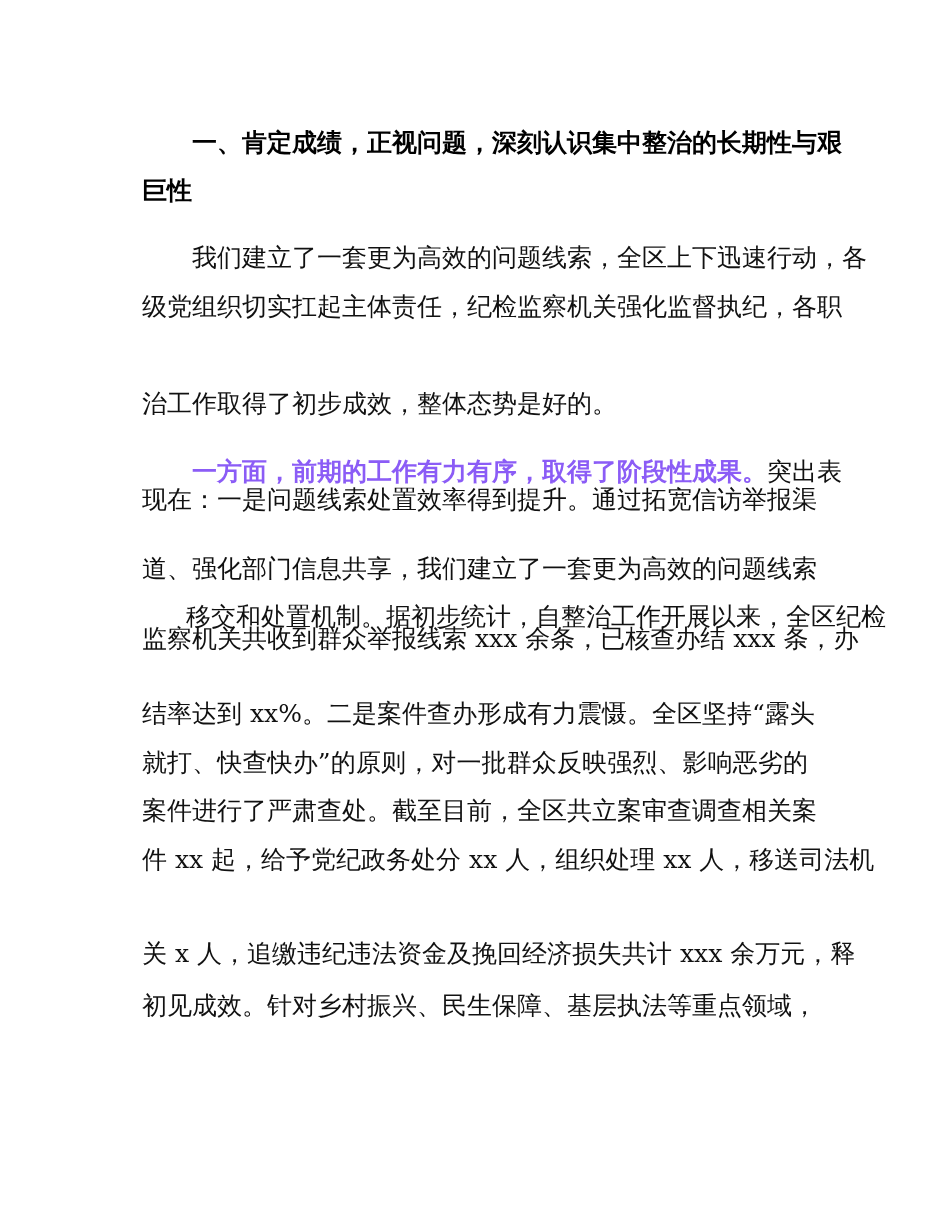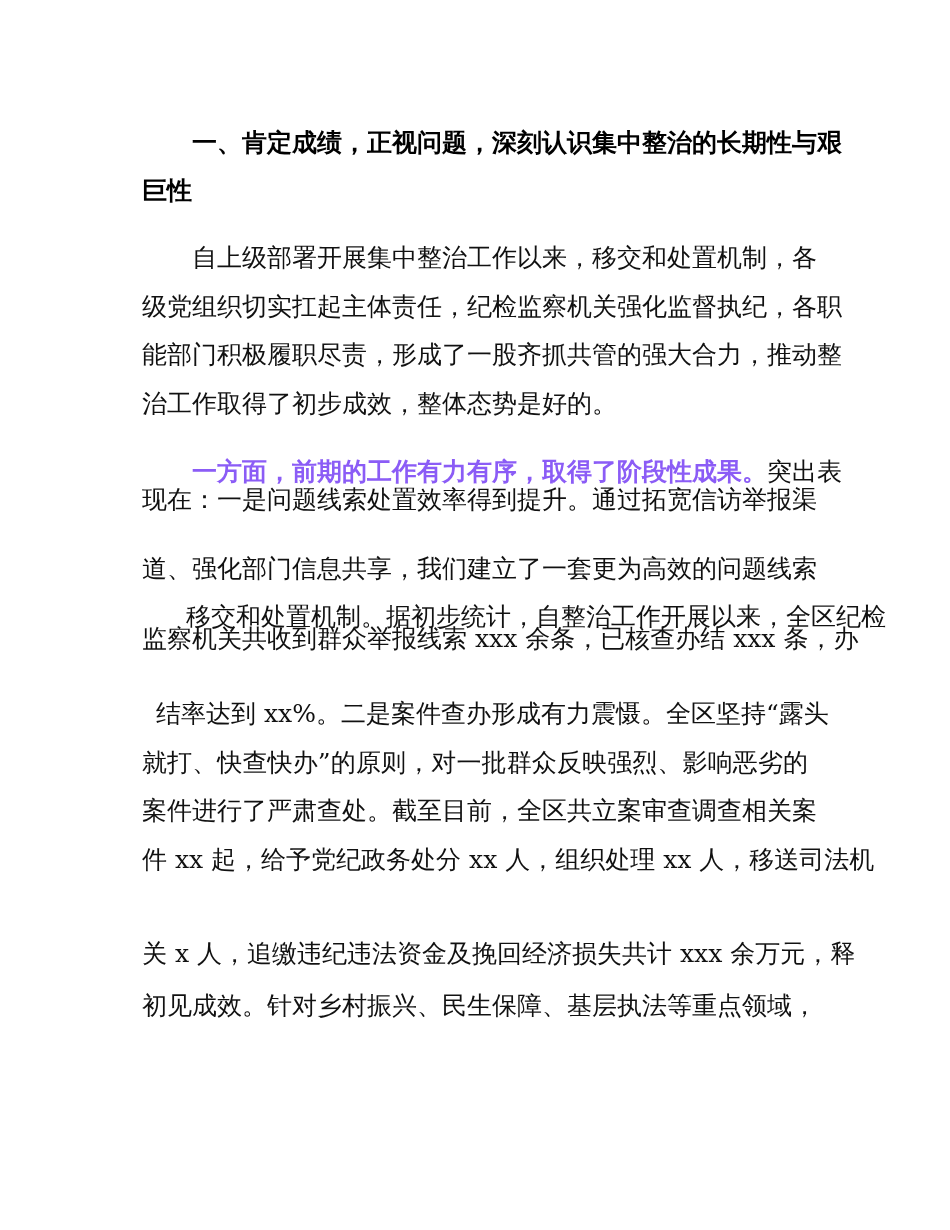--- a/index.html
+++ b/index.html
@@ -24,30 +24,29 @@
   .bold { font-family: "DejaVu Sans", "Liberation Sans", sans-serif; font-weight: bold; color: #8b5cf6; }
 </style>
 </head>
 <body>
 
 <div class="page">
 
   <div class="line indent heading" style="top:126px;">一、肯定成绩，正视问题，深刻认识集中整治的长期性与艰</div>
   <div class="line heading last" style="top:174px;">巨性</div>
 
-  <div class="line indent" style="top:241px;">自上级部署开展集中整治工作以来，移交和处置机制，各</div>
+  <div class="line indent" style="top:241px;">我们建立了一套更为高效的问题线索，全区上下迅速行动，各</div>
   <div class="line" style="top:290px;">级党组织切实扛起主体责任，纪检监察机关强化监督执纪，各职</div>
-  <div class="line" style="top:338px;">能部门积极履职尽责，形成了一股齐抓共管的强大合力，推动整</div>
   <div class="line last" style="top:387px;">治工作取得了初步成效，整体态势是好的。</div>
 
   <div class="line indent" style="top:455px;"><span class="bold">一方面，前期的工作有力有序，取得了阶段性成果。</span><span>突出表</span></div>
   <div class="line" style="top:483px;">现在：一是问题线索处置效率得到提升。通过拓宽信访举报渠</div>
   <div class="line" style="top:552px;">道、强化部门信息共享，我们建立了一套更为高效的问题线索</div>
   <div class="line" style="top:600px;margin-left:44px;">移交和处置机制。据初步统计，自整治工作开展以来，全区纪检</div>
   <div class="line" style="top:622px;">监察机关共收到群众举报线索 xxx 余条，已核查办结 xxx 条，办</div>
-  <div class="line" style="top:697px;margin-left:14px;">结率达到 xx%。二是案件查办形成有力震慑。全区坚持“露头</div>
+  <div class="line" style="top:697px;">结率达到 xx%。二是案件查办形成有力震慑。全区坚持“露头</div>
   <div class="line" style="top:746px;">就打、快查快办”的原则，对一批群众反映强烈、影响恶劣的</div>
   <div class="line" style="top:794px;">案件进行了严肃查处。截至目前，全区共立案审查调查相关案</div>
   <div class="line" style="top:843px;">件 xx 起，给予党纪政务处分 xx 人，组织处理 xx 人，移送司法机</div>
   <div class="line" style="top:937px;">关 x 人，追缴违纪违法资金及挽回经济损失共计 xxx 余万元，释</div>
   <div class="line" style="top:989px;">初见成效。针对乡村振兴、民生保障、基层执法等重点领域，</div>
 
 </div>
 
 </body></html>

